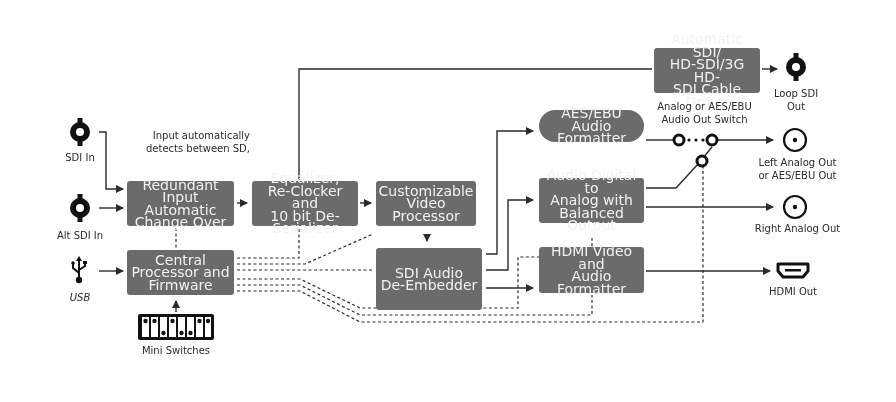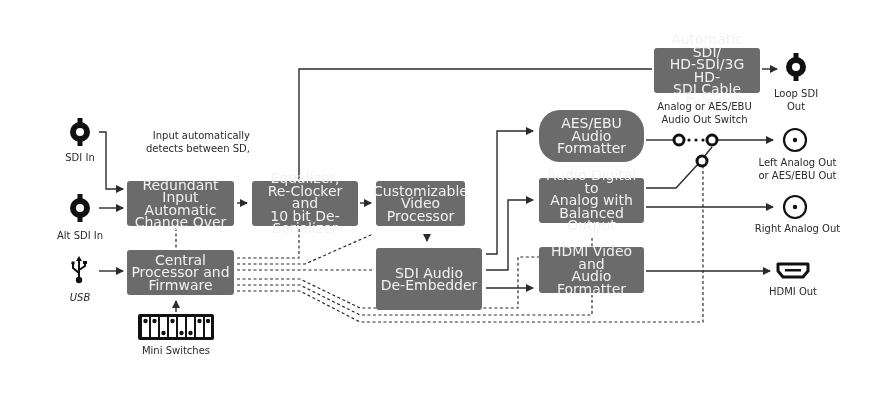--- a/index.html
+++ b/index.html
@@ -160,40 +160,40 @@
       <span>Firmware</span>
     </div>
 </div>
 <div class="box" style="left:252px;top:181px;width:106px;height:45px;">
   <div>
       <span>Equalizer,</span>
       <span>Re-Clocker and</span>
       <span>10 bit De-Serializer</span>
     </div>
 </div>
-<div class="box" style="left:376px;top:181px;width:89px;height:45px;">
+<div class="box" style="left:376px;top:181px;width:100px;height:45px;">
   <div>
       <span>Customizable</span>
       <span>Video Processor</span>
     </div>
 </div>
 <div class="box" style="left:376px;top:248px;width:106px;height:62px;">
   <div>
       <span>SDI Audio</span>
       <span>De-Embedder</span>
     </div>
 </div>
 <div class="box" style="left:654px;top:48px;width:106px;height:45px;">
   <div>
       <span>Automatic SDI/</span>
       <span>HD-SDI/3G HD-</span>
       <span>SDI Cable Driver</span>
     </div>
 </div>
-<div class="box" style="left:539px;top:110px;width:105px;height:52px;border-radius:21px;">
+<div class="box" style="left:539px;top:110px;width:105px;height:32px;border-radius:21px;">
   <div>
       <span>AES/EBU</span>
       <span>Audio Formatter</span>
     </div>
 </div>
 <div class="box" style="left:539px;top:178px;width:105px;height:45px;">
   <div>
       <span>Audio Digital to</span>
       <span>Analog with</span>
       <span>Balanced Output</span>

